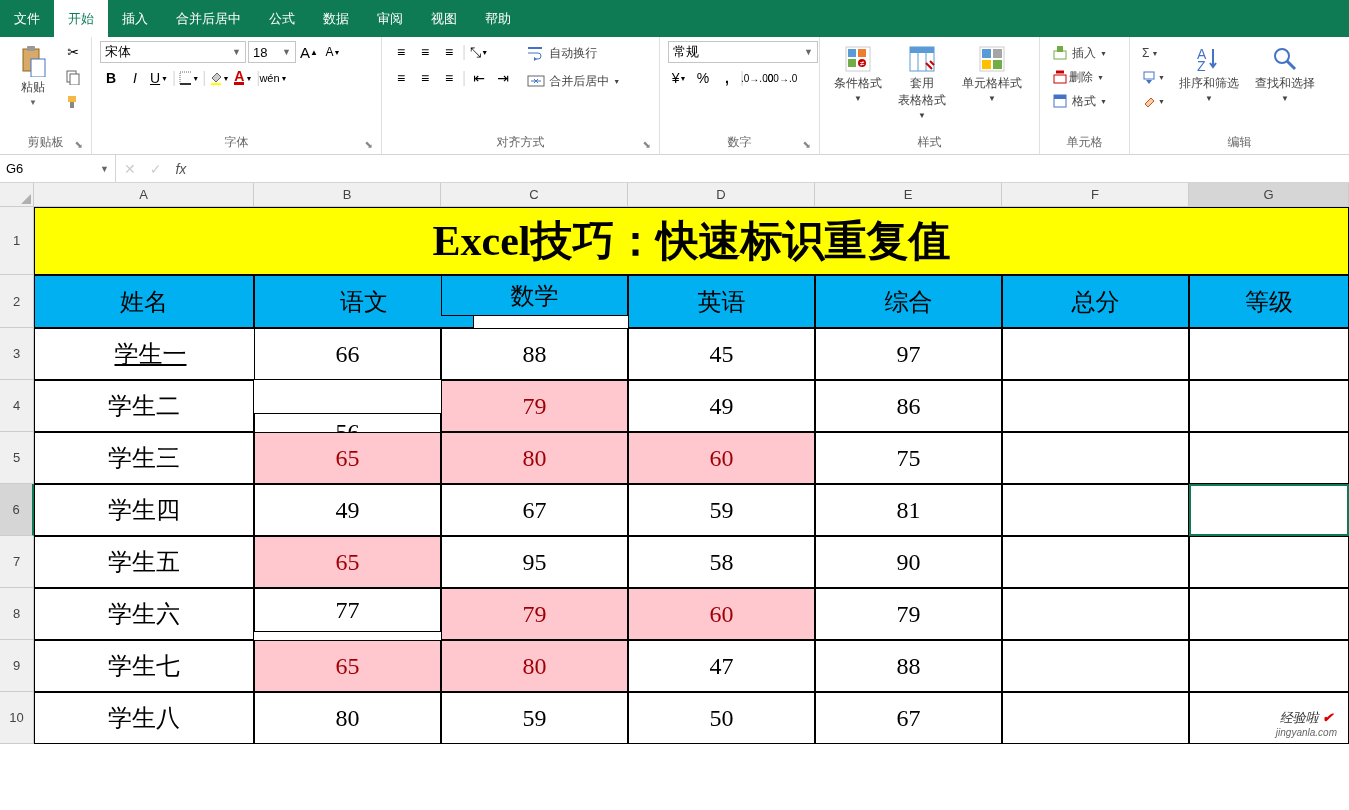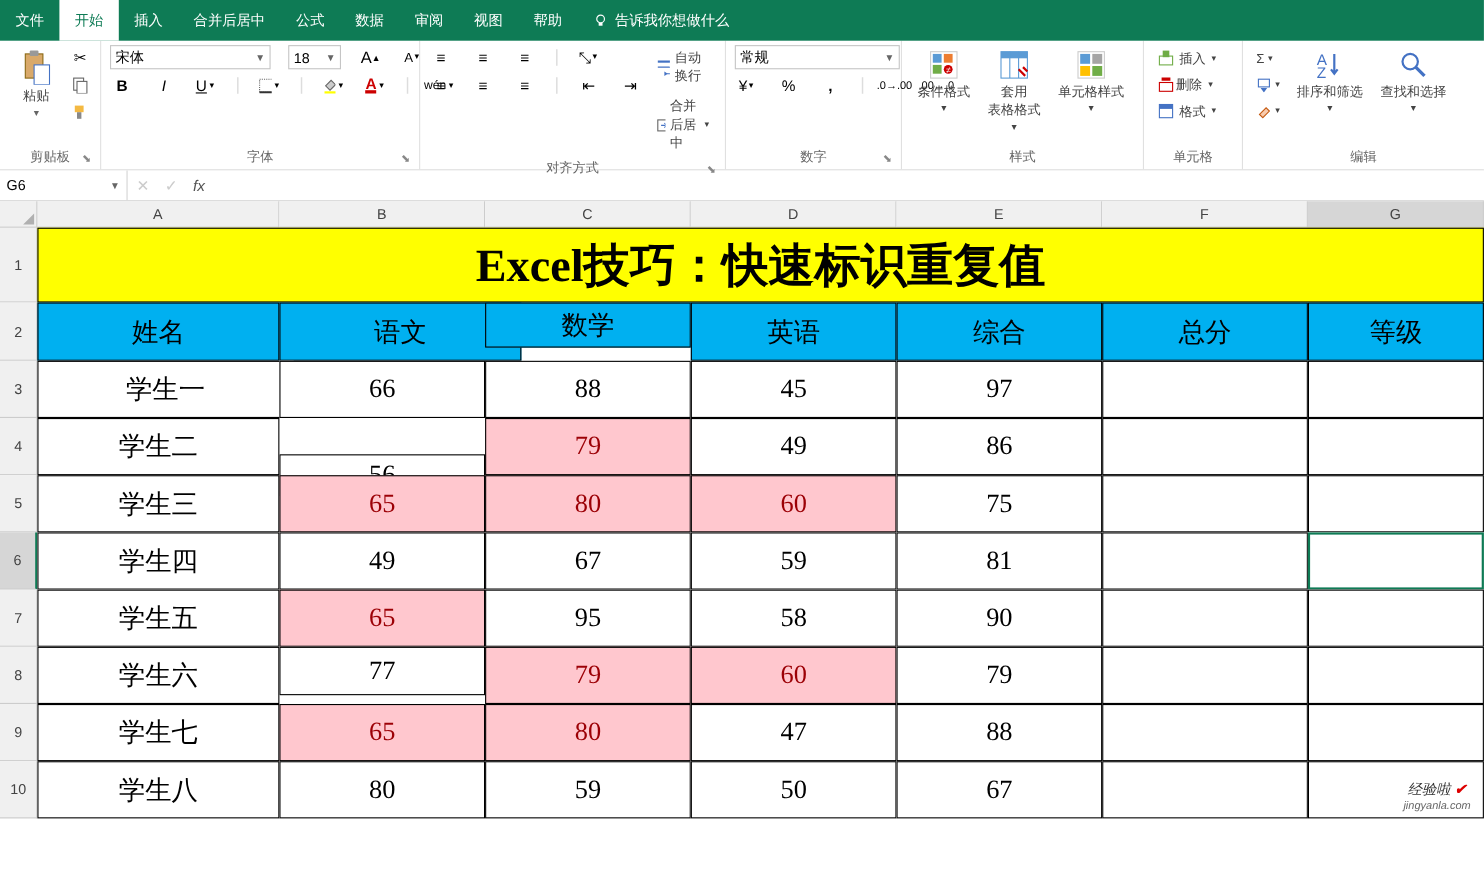--- a/index.html
+++ b/index.html
@@ -22,21 +22,21 @@
 .big-btn { display: flex; flex-direction: column; align-items: center; justify-content: center; padding: 4px 6px; cursor: pointer; font-size: 12px; color: #444; gap: 2px; min-width: 50px; }
 .small-btn { padding: 2px 4px; cursor: pointer; font-size: 12px; color: #444; display: flex; align-items: center; }
 .col-btns { display: flex; flex-direction: column; gap: 2px; justify-content: space-around; height: 72px; }
 
 .combo { border: 1px solid #c5c5c5; background: #fff; height: 22px; display: flex; align-items: center; padding: 0 4px; font-size: 13px; cursor: pointer; }
 .combo .dd { margin-left: auto; font-size: 9px; color: #666; }
 
 .icon-sq { width: 22px; height: 22px; display: inline-flex; align-items: center; justify-content: center; border: 1px solid transparent; cursor: pointer; font-size: 14px; }
 
 .row-wrap { display: flex; flex-direction: column; gap: 4px; }
-.row { display: flex; gap: 16px; align-items: center; }
+.row { display: flex; gap: 2px; align-items: center; }
 
 
 .formula-bar { height: 28px; border-bottom: 1px solid #d4d4d4; display: flex; align-items: stretch; background: #fff; }
 .namebox { width: 116px; border-right: 1px solid #d4d4d4; display: flex; align-items: center; padding: 0 6px; font-size: 13px; position: relative; }
 .namebox .dd { margin-left: auto; font-size: 9px; color: #666; }
 .fx-btns { display: flex; align-items: center; padding: 0 8px; gap: 14px; color: #888; font-size: 14px; }
 .fx-input { flex: 1; padding: 0 6px; font-size: 13px; display: flex; align-items: center; }
 .corner { width: 34px; height: 24px; border-right: 1px solid #ccc; border-bottom: 1px solid #ccc; background: #f0f0f0; position: relative; }
 .corner::after { content: ""; position: absolute; right: 2px; bottom: 2px; width: 0; height: 0; border-left: 10px solid transparent; border-bottom: 10px solid #b0b0b0; }
 
@@ -68,27 +68,20 @@
 <div class="tab-strip">
   <div class="tab">文件</div>
   <div class="tab active">开始</div>
   <div class="tab">插入</div>
   <div class="tab">合并后居中</div>
   <div class="tab">公式</div>
   <div class="tab">数据</div>
   <div class="tab">审阅</div>
   <div class="tab">视图</div>
   <div class="tab">帮助</div>
-  <div class="tellme">
-    <svg class="bulb" viewBox="0 0 16 16">
-        <circle cx="8" cy="6" r="4" fill="none" stroke="#fff" stroke-width="1.2"></circle>
-        <rect x="6" y="10" width="4" height="3" fill="#fff"></rect>
-      </svg>
-    <span>告诉我你想做什么</span>
-  </div>
 </div>
 
 <div class="ribbon">
 
   <div class="rgroup" style="width:92px">
     <div class="rbody">
       <div class="big-btn">
         <svg width="28" height="32">
             <rect x="4" y="4" width="16" height="22" fill="#d9a96a" stroke="#8b6914"></rect>
             <rect x="8" y="1" width="8" height="5" fill="#999" rx="1"></rect>
@@ -386,21 +379,21 @@
       </div>
     <div class="cells" id="cells" style="position:relative">
         <div class="cell title-cell" style="left: 0px; top: 0px; width: 1315px; height: 68px;">Excel技巧：快速标识重复值</div>
         <div class="cell header-cell" style="left: 0px; top: 68px; width: 220px; height: 53px;">姓名</div>
         <div class="cell header-cell" style="left: 220px; top: 68px; width: 220px; height: 53px;">语文</div>
         <div class="cell header-cell" style="left: 407px; top: 68px; width: 187px; height: 41px;">数学</div>
         <div class="cell header-cell" style="left: 594px; top: 68px; width: 187px; height: 53px;">英语</div>
         <div class="cell header-cell" style="left: 781px; top: 68px; width: 187px; height: 53px;">综合</div>
         <div class="cell header-cell" style="left: 968px; top: 68px; width: 187px; height: 53px;">总分</div>
         <div class="cell header-cell" style="left: 1155px; top: 68px; width: 160px; height: 53px;">等级</div>
-        <div class="cell data-cell" style="left: 0px; top: 121px; width: 233px; height: 52px;">学生一</div>
+        <div class="cell data-cell" style="left: 0px; top: 121px; width: 233px; height: 52px; text-decoration: underline;">学生一</div>
         <div class="cell data-cell" style="left: 220px; top: 121px; width: 187px; height: 52px;">66</div>
         <div class="cell data-cell" style="left: 407px; top: 121px; width: 187px; height: 52px;">88</div>
         <div class="cell data-cell" style="left: 594px; top: 121px; width: 187px; height: 52px;">45</div>
         <div class="cell data-cell" style="left: 781px; top: 121px; width: 187px; height: 52px;">97</div>
         <div class="cell data-cell" style="left: 968px; top: 121px; width: 187px; height: 52px;"></div>
         <div class="cell data-cell" style="left: 1155px; top: 121px; width: 160px; height: 52px;"></div>
         <div class="cell data-cell" style="left: 0px; top: 173px; width: 220px; height: 52px;">学生二</div>
         <div class="cell data-cell" style="left: 220px; top: 173px; width: 187px; height: 38px; margin-top: 33px;">56</div>
         <div class="cell data-cell hl" style="left: 407px; top: 173px; width: 187px; height: 52px;">79</div>
         <div class="cell data-cell" style="left: 594px; top: 173px; width: 187px; height: 52px;">49</div>

